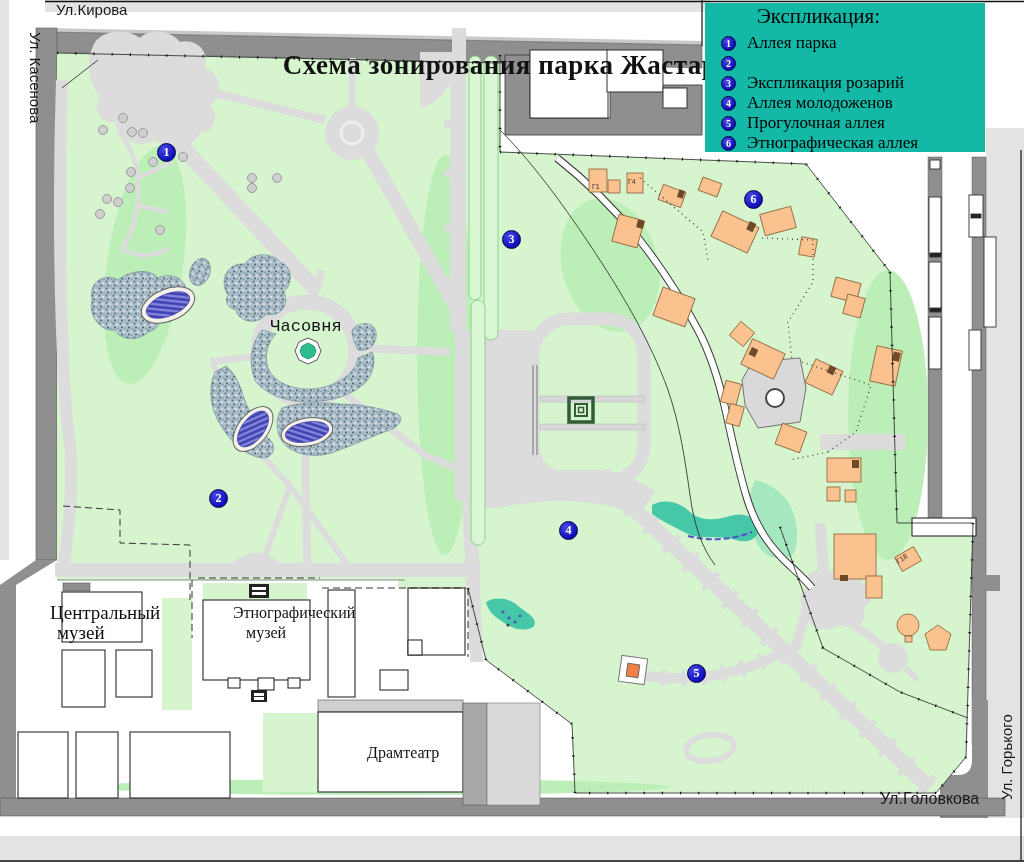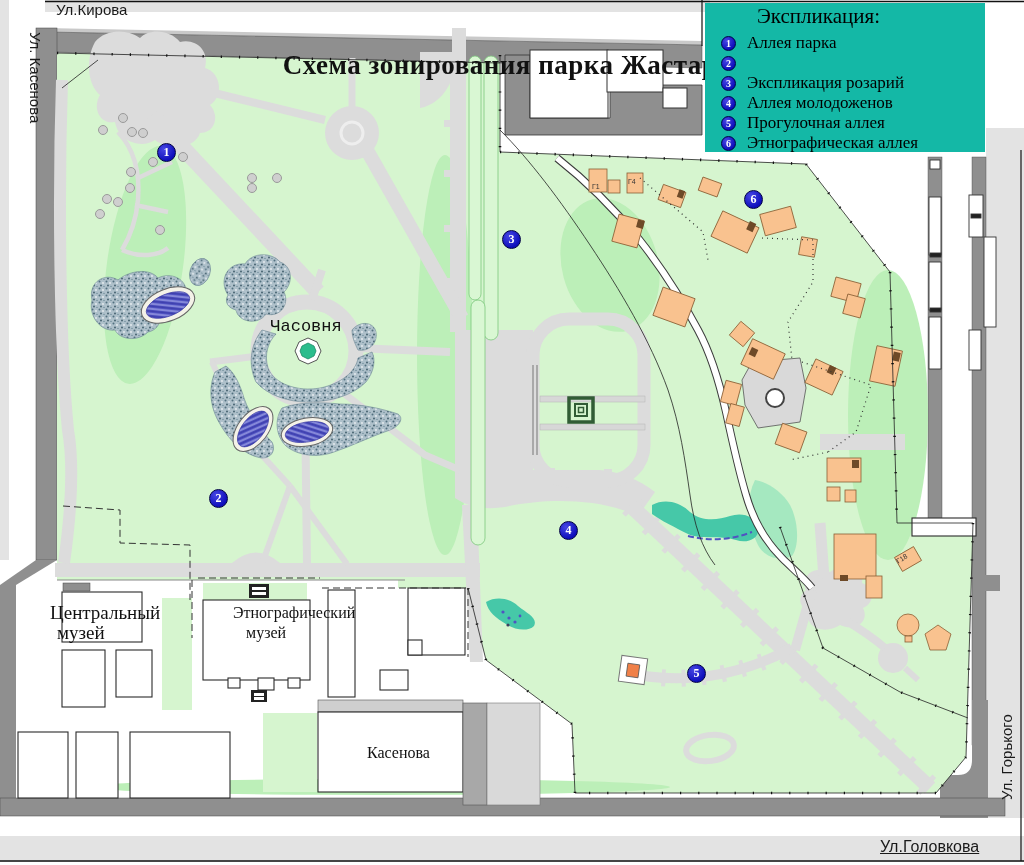--- a/index.html
+++ b/index.html
@@ -5,21 +5,21 @@
   html,body{margin:0;padding:0;background:#fff;}
   #stage{position:relative;width:1024px;height:865px;background:#fff;overflow:hidden;
          font-family:"Liberation Serif",serif;}
   #stage svg{position:absolute;left:0;top:0;}
   .ovl{position:absolute;color:#111;white-space:nowrap;}
   .title{left:240px;top:50px;width:520px;text-align:center;font-weight:bold;font-size:27px;letter-spacing:.5px;}
   .street{font-family:"Liberation Sans",sans-serif;font-size:15px;color:#1a1a1a;}
   .st-top{left:56px;top:1px;}
   .st-left{left:44px;top:32px;transform:rotate(90deg);transform-origin:0 0;}
   .st-right{left:998px;top:800px;transform:rotate(-90deg);transform-origin:0 0;}
-  .st-bottom{left:880px;top:838px;font-size:16px;text-decoration:underline;}
+  .st-bottom{left:880px;top:790px;font-size:16px;}
   .place{font-size:16px;margin-left:20px;}
   .chapel{left:260px;top:317px;width:92px;text-align:center;font-size:17px;font-family:Liberation Mono, monospace;}
   .km1{left:50px;top:602px;font-size:19px;}
   .km2{left:57px;top:622px;font-size:19px;}
   .em1{left:213px;top:604px;}
   .em2{left:226px;top:624px;}
   .drama{left:347px;top:744px;}
   .gcode{font-family:"Liberation Sans",sans-serif;font-size:7px;color:#333;}
   .g1{left:592px;top:183px;}
   .g4{left:628px;top:178px;}
@@ -386,21 +386,21 @@
 <div class="ovl street st-top">Ул.Кирова</div>
 <div class="ovl street st-left">Ул. Касенова</div>
 <div class="ovl street st-right">Ул. Горького</div>
 <div class="ovl street st-bottom">Ул.Головкова</div>
 
 <div class="ovl chapel">Часовня</div>
 <div class="ovl km1">Центральный</div>
 <div class="ovl km2">музей</div>
 <div class="ovl place em1">Этнографический</div>
 <div class="ovl place em2">музей</div>
-<div class="ovl place drama">Касенова</div>
+<div class="ovl place drama">Драмтеатр</div>
 
 <div class="ovl gcode g1">Г1</div>
 <div class="ovl gcode g4">Г4</div>
 <div class="ovl gcode g18">Г18</div>
 
 <div class="mk" style="left:157px;top:143px;">1</div>
 <div class="mk" style="left:209px;top:489px;">2</div>
 <div class="mk" style="left:502px;top:230px;">3</div>
 <div class="mk" style="left:559px;top:521px;">4</div>
 <div class="mk" style="left:687px;top:664px;">5</div>

